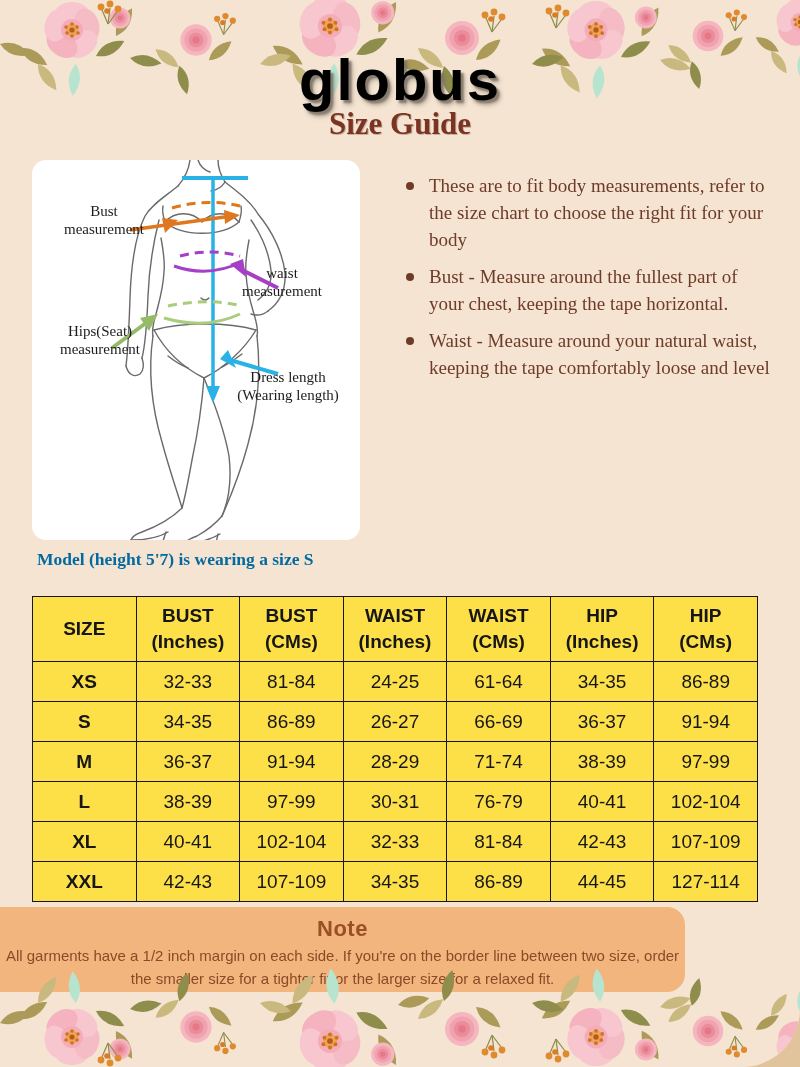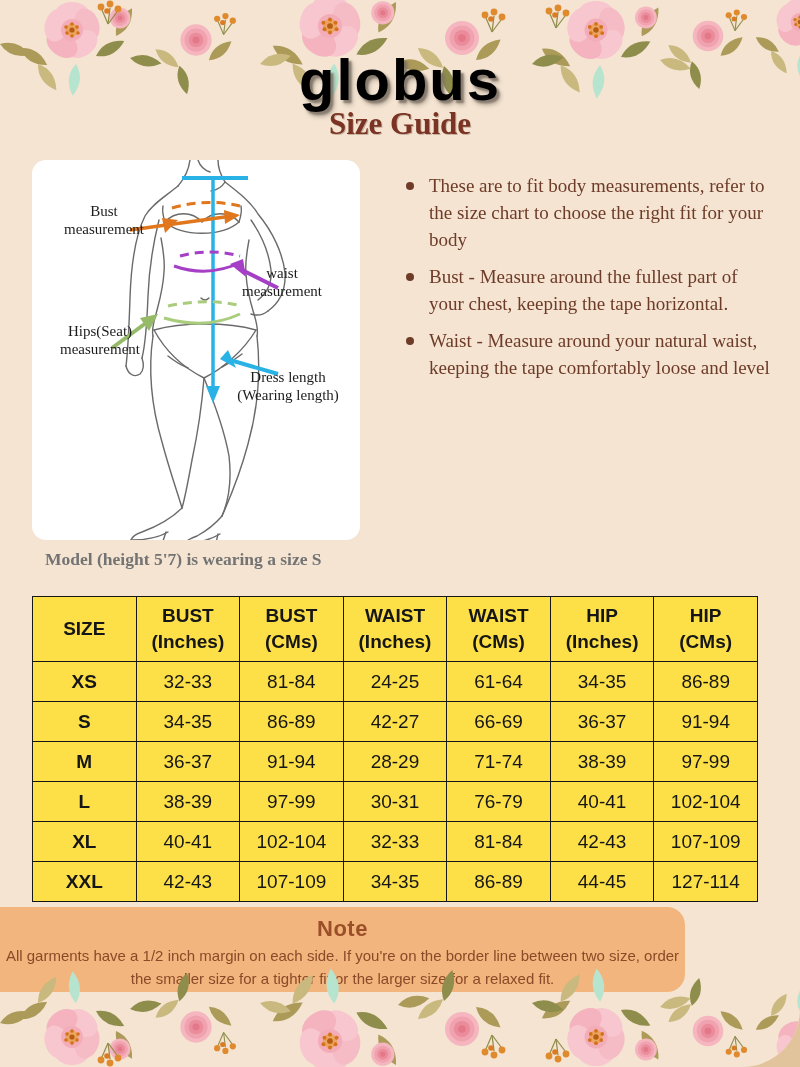--- a/index.html
+++ b/index.html
@@ -29,22 +29,22 @@
     position:absolute;left:404px;top:172px;width:366px;
     font-family:"Liberation Serif",serif;font-size:19px;line-height:27px;color:#6e3b29;
     list-style:none;margin:0;padding:0;
   }
   .bullets li{position:relative;padding-left:25px;margin-bottom:10px;}
   .bullets li::before{
     content:"";position:absolute;left:2px;top:10px;width:8px;height:8px;border-radius:50%;
     background:#6e3b29;
   }
   .model-note{
-    position:absolute;left:45px;top:549px;
-    font-family:"Liberation Serif",serif;font-weight:bold;font-size:17.5px;color:#737373;
+    position:absolute;left:37px;top:549px;
+    font-family:"Liberation Serif",serif;font-weight:bold;font-size:17.5px;color:#0369a1;
   }
   table.size-table{
     position:absolute;left:32px;top:596px;width:726px;
     border-collapse:collapse;table-layout:fixed;background:#fde047;
   }
   table.size-table th,table.size-table td{
     border:1.8px solid #161616;text-align:center;vertical-align:middle;color:#161616;
   }
   table.size-table thead th{height:62px;font-size:19px;font-weight:bold;line-height:1.35;}
   table.size-table tbody th{height:37px;font-size:19px;font-weight:bold;}
@@ -273,21 +273,21 @@
         <td>81-84</td>
         <td>24-25</td>
         <td>61-64</td>
         <td>34-35</td>
         <td>86-89</td>
       </tr>
       <tr>
         <th>S</th>
         <td>34-35</td>
         <td>86-89</td>
-        <td>42-27</td>
+        <td>26-27</td>
         <td>66-69</td>
         <td>36-37</td>
         <td>91-94</td>
       </tr>
       <tr>
         <th>M</th>
         <td>36-37</td>
         <td>91-94</td>
         <td>28-29</td>
         <td>71-74</td>

